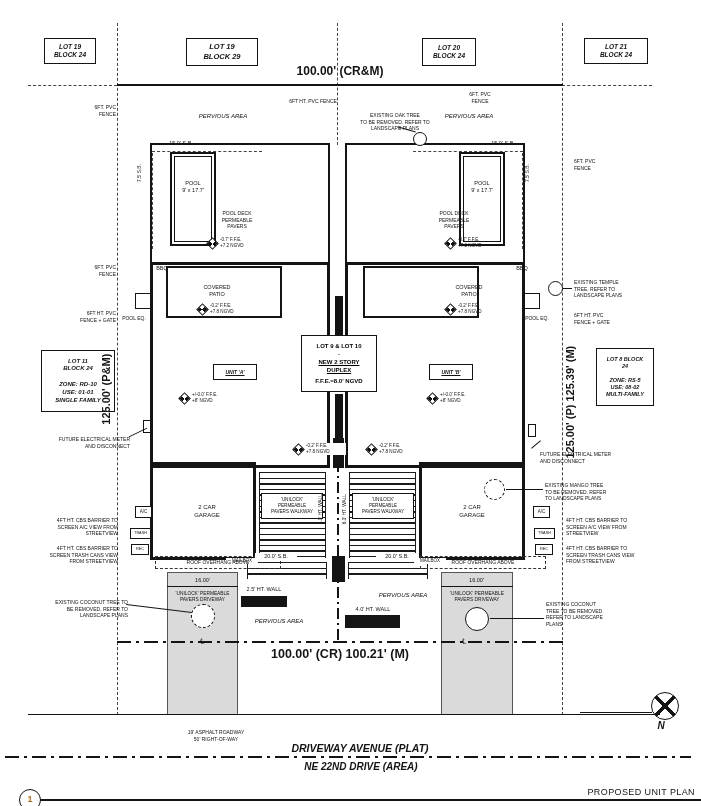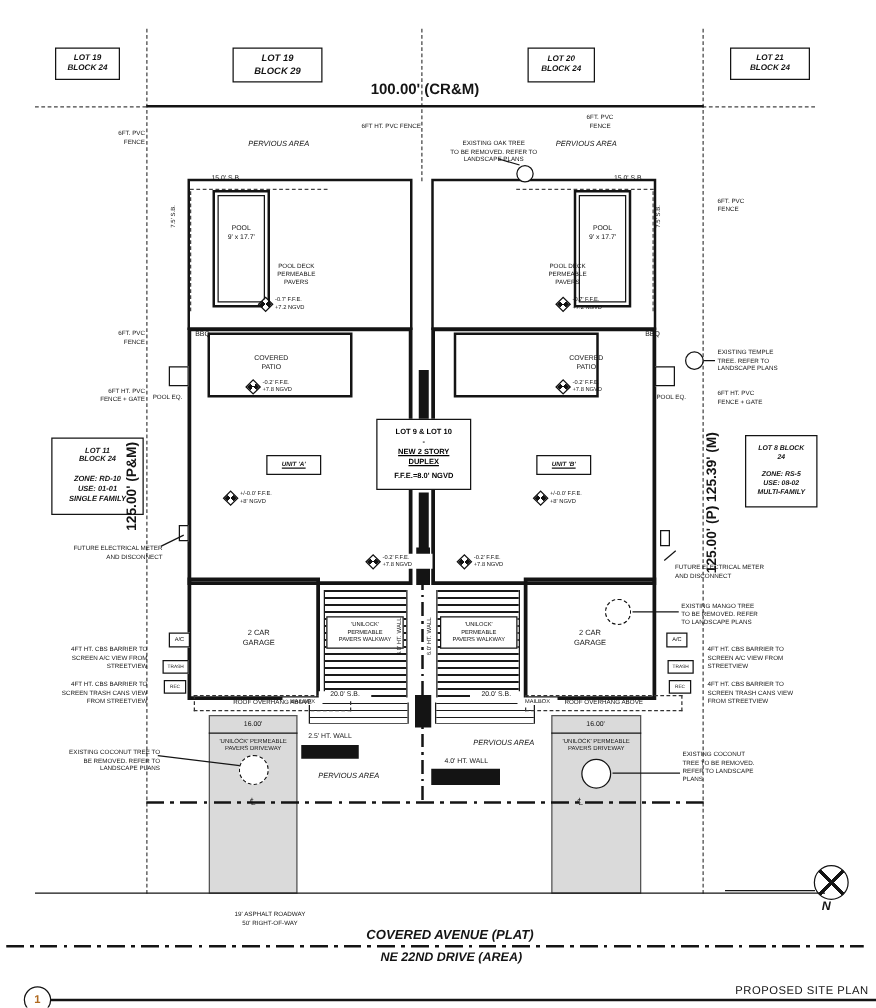--- a/index.html
+++ b/index.html
@@ -151,20 +151,21 @@
     <span>-</span>
     <span class="u" style="white-space:pre-line;text-align:center">NEW 2 STORY
 DUPLEX</span>
     <span style="margin-top:3px">F.F.E.=8.0' NGVD</span>
   </div>
 
   <div class="s bx lbl f7 b it u" style="left:213px;top:364px;width:44px;height:16px">UNIT 'A'</div>
   <div class="s bx lbl f7 b it u" style="left:429px;top:364px;width:44px;height:16px">UNIT 'B'</div>
 
   <div class="lbl f12 b" style="left:270px;top:64px;width:140px">100.00' (CR&amp;M)</div>
+  <div class="lbl b" style="left:240px;top:646px;width:200px;font-size:12.5px">100.00' (CR) 100.21' (M)</div>
   <div class="lbl f11 b rot" style="left:36px;top:382px;width:140px">125.00' (P&amp;M)</div>
   <div class="lbl f11 b rot" style="left:492px;top:395px;width:156px">125.00' (P) 125.39' (M)</div>
   <div class="lbl f55" style="left:175px;top:577px;width:55px">16.00'</div>
   <div class="lbl f55" style="left:449px;top:577px;width:55px">16.00'</div>
   <div class="lbl f55" style="left:255px;top:553px;width:42px;background:#fff">20.0' S.B.</div>
   <div class="lbl f55" style="left:376px;top:553px;width:42px;background:#fff">20.0' S.B.</div>
   <div class="lbl f55" style="left:160px;top:140px;width:42px">15.0' S.B.</div>
   <div class="lbl f55" style="left:482px;top:140px;width:42px">15.0' S.B.</div>
   <div class="lbl rot" style="left:124px;top:170px;width:32px;font-size:4.8px">7.5' S.B.</div>
   <div class="lbl rot" style="left:512px;top:170px;width:32px;font-size:4.8px">7.5' S.B.</div>
@@ -280,18 +281,18 @@
 FROM STREETVIEW</div>
   <div class="lbl ta-l" style="left:566px;top:517px;width:78px">4FT HT. CBS BARRIER TO
 SCREEN A/C VIEW FROM
 STREETVIEW</div>
   <div class="lbl ta-l" style="left:566px;top:545px;width:84px">4FT HT. CBS BARRIER TO
 SCREEN TRASH CANS VIEW
 FROM STREETVIEW</div>
 
   <div class="lbl" style="left:176px;top:729px;width:80px">19' ASPHALT ROADWAY
 50' RIGHT-OF-WAY</div>
-  <div class="lbl b it" style="left:278px;top:742px;width:164px;font-size:10.5px">COVERED AVENUE (PLAT)</div>
+  <div class="lbl b it" style="left:278px;top:742px;width:164px;font-size:10.5px">DRIVEWAY AVENUE (PLAT)</div>
   <div class="lbl f10 b it" style="left:285px;top:760px;width:152px">NE 22ND DRIVE (AREA)</div>
 
-  <div class="lbl f9 ta-r" style="left:553px;top:787px;width:142px;letter-spacing:.4px">PROPOSED SITE PLAN</div>
+  <div class="lbl f9 ta-r" style="left:553px;top:787px;width:142px;letter-spacing:.4px">PROPOSED UNIT PLAN</div>
 
 </div>
 
 </body></html>

